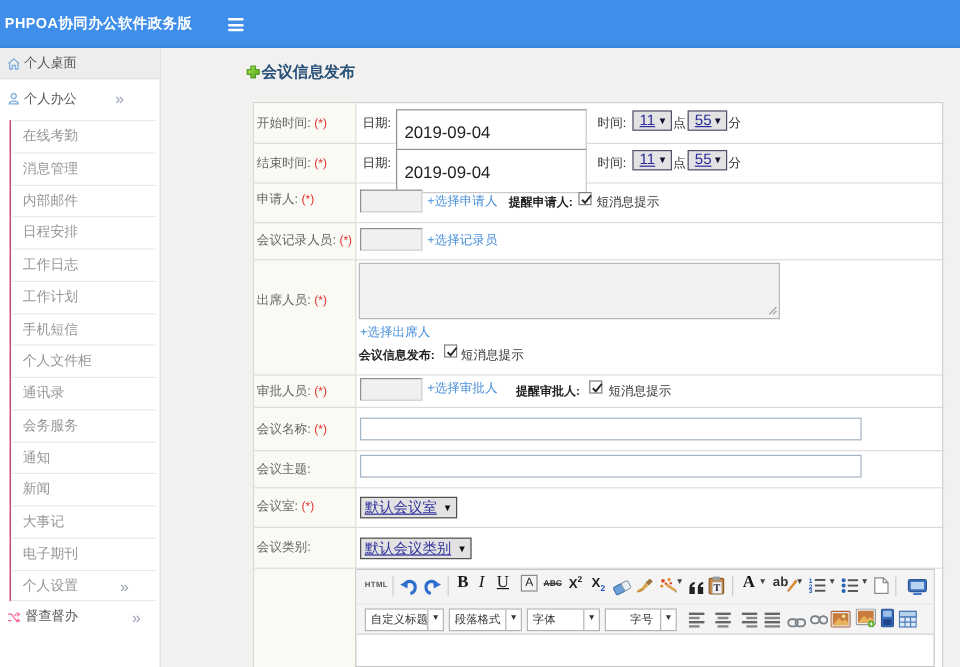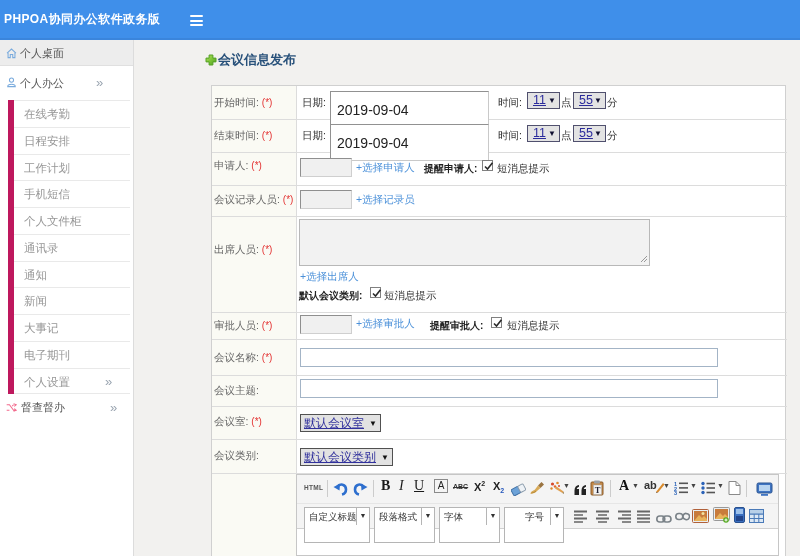--- a/index.html
+++ b/index.html
@@ -11,21 +11,21 @@
 
 #side { position:absolute; left:0; top:40px; width:134px; height:516px; background:#fff; border-right:1px solid #dcdcdc; }
 .sitem { position:relative; height:27px; line-height:27px; font-size:11px; color:#555; }
 .sitem .ic { position:absolute; left:6px; top:8px; width:11px; height:11px; }
 .sitem .tx { position:absolute; left:20px; }
 .sitem .chev { position:absolute; left:96px; top:0; color:#99a4b0; font-size:13px; }
 #it1 { background:#ededed; border-bottom:1px solid #e0e0e0; height:26px; line-height:26px; }
 #it2 { height:34px; line-height:34px; }
 #it2 .ic { top:11px; }
 #it2 .chev { line-height:34px; }
-#subwrap { border-left:6px solid #be185d; margin-left:8px; width:122px; }
+#subwrap { border-left:1px solid #be185d; margin-left:8px; width:122px; }
 .sub { position:relative; height:26.75px; line-height:26.75px; font-size:11.5px; color:#979797; border-top:1px solid #e9e9e9; }
 .sub .tx { position:absolute; left:10px; }
 .sub .chev { position:absolute; left:91px; color:#99a4b0; font-size:13px; }
 #it3 { height:27px; }
 #it3 .ic { top:8px; }
 #it3 .chev { left:110px; }
 
 #title { position:absolute; left:205px; top:47px; height:26px; z-index:2; }
 #plus { position:absolute; left:0px; top:7px; width:12px; height:12px; }
 #title .t { position:absolute; left:13px; top:0; font-size:13px; font-weight:bold; color:#28517a; line-height:25px; white-space:nowrap; }
@@ -47,21 +47,21 @@
 textarea.ta { position:absolute; width:351px; height:47px; background:#f2f2f2; border:1px solid #b8b8b8; resize:none; }
 input.big { position:absolute; width:418px; height:19px; border:1px solid #a3b4c6; background:#fff; }
 .selw { position:absolute; height:18px; line-height:16px; background:#e2e2e2; border:1px solid #515151; color:#31319c; font-size:12px; text-decoration:underline; padding:0 3px; }
 .selw .ar { color:#111; font-size:8px; text-decoration:none; display:inline-block; margin-left:5px; vertical-align:1px; }
 
 #ed { position:absolute; left:296px; top:474px; width:483px; height:82px; border:1px solid #c6c6c6; background:#fff; z-index:3; }
 #tr1 { position:absolute; left:0; top:0; width:481px; height:28px; background:#f4f4f4; }
 #tr2 { position:absolute; left:0; top:28px; width:481px; height:26px; background:#f4f4f4; border-top:1px solid #e6e6e6; border-bottom:1px solid #d0d0d0; }
 .ti { position:absolute; top:5px; height:18px; font-size:13px; color:#222; }
 .sep { position:absolute; top:5px; width:1px; height:17px; background:#ccc; }
-.db { position:absolute; top:3px; height:36px; background:#fff; border:1px solid #b5b5b5; font-size:9.5px; color:#333; line-height:17px; padding-left:4px; white-space:nowrap; overflow:hidden; }
+.db { position:absolute; top:3px; height:19px; background:#fff; border:1px solid #b5b5b5; font-size:9.5px; color:#333; line-height:17px; padding-left:4px; white-space:nowrap; overflow:hidden; }
 .db .da { position:absolute; right:0; top:0; width:13px; height:17px; border-left:1px solid #b5b5b5; text-align:center; font-size:7px; color:#333; line-height:16px; }
 .ti2 { position:absolute; top:4px; height:16px; }
 </style>
 </head>
 <body>
 <div id="hdr">
   <div class="logo">PHPOA协同办公软件政务版</div>
   <div id="burger">
       <div></div>
       <div></div>
@@ -82,33 +82,45 @@
         <path d="M2.5 14 C2.5 9.5 13.5 9.5 13.5 14 Z" fill="none" stroke="#7aabdd" stroke-width="1.5"></path>
       </svg>
     <span class="tx">个人办公</span>
       <span class="chev">»</span>
   </div>
   <div id="subwrap">
     <div class="sub">
         <span class="tx">在线考勤</span>
       </div>
     <div class="sub">
+        <span class="tx">消息管理</span>
+      </div>
+    <div class="sub">
+        <span class="tx">内部邮件</span>
+      </div>
+    <div class="sub">
         <span class="tx">日程安排</span>
       </div>
     <div class="sub">
+        <span class="tx">工作日志</span>
+      </div>
+    <div class="sub">
         <span class="tx">工作计划</span>
       </div>
     <div class="sub">
         <span class="tx">手机短信</span>
       </div>
     <div class="sub">
         <span class="tx">个人文件柜</span>
       </div>
     <div class="sub">
         <span class="tx">通讯录</span>
+      </div>
+    <div class="sub">
+        <span class="tx">会务服务</span>
       </div>
     <div class="sub">
         <span class="tx">通知</span>
       </div>
     <div class="sub">
         <span class="tx">新闻</span>
       </div>
     <div class="sub">
         <span class="tx">大事记</span>
       </div>
@@ -194,21 +206,21 @@
   <div class="el gray" style="left:285px; top:76px;">短消息提示</div>
 
   <div class="smallin" style="left:88px; top:104px;"></div>
   <a class="lk el" style="left:144px; top:107px;">+选择记录员</a>
 
   <textarea class="ta" style="left: 87px; top: 133px;"></textarea>
     <svg style="position:absolute; left:428px; top:169px;" width="8" height="8" viewBox="0 0 8 8">
       <path d="M7 1 L1 7 M7 4 L4 7" stroke="#999" stroke-width="1" fill="none"></path>
     </svg>
   <a class="lk el" style="left:88px; top:184px;">+选择出席人</a>
-  <b class="pr el" style="left:87px; top:203px;">默认会议类别:</b>
+  <b class="pr el" style="left:87px; top:203px;">会议信息发布:</b>
   <div class="cb" style="left:158px; top:201px;">
       <svg width="11" height="11" viewBox="0 0 11 11" style="display:block">
         <path d="M2 5.5 L4.5 8 L9.5 1.8" fill="none" stroke="#2a2a2a" stroke-width="1.6"></path>
       </svg>
     </div>
   <div class="el gray" style="left:172px; top:203px;">短消息提示</div>
 
   <div class="smallin" style="left:88px; top:229px;"></div>
   <a class="lk el" style="left:144px; top:231px;">+选择审批人</a>
   <b class="pr el" style="left:218px; top:233px;">提醒审批人:</b>

